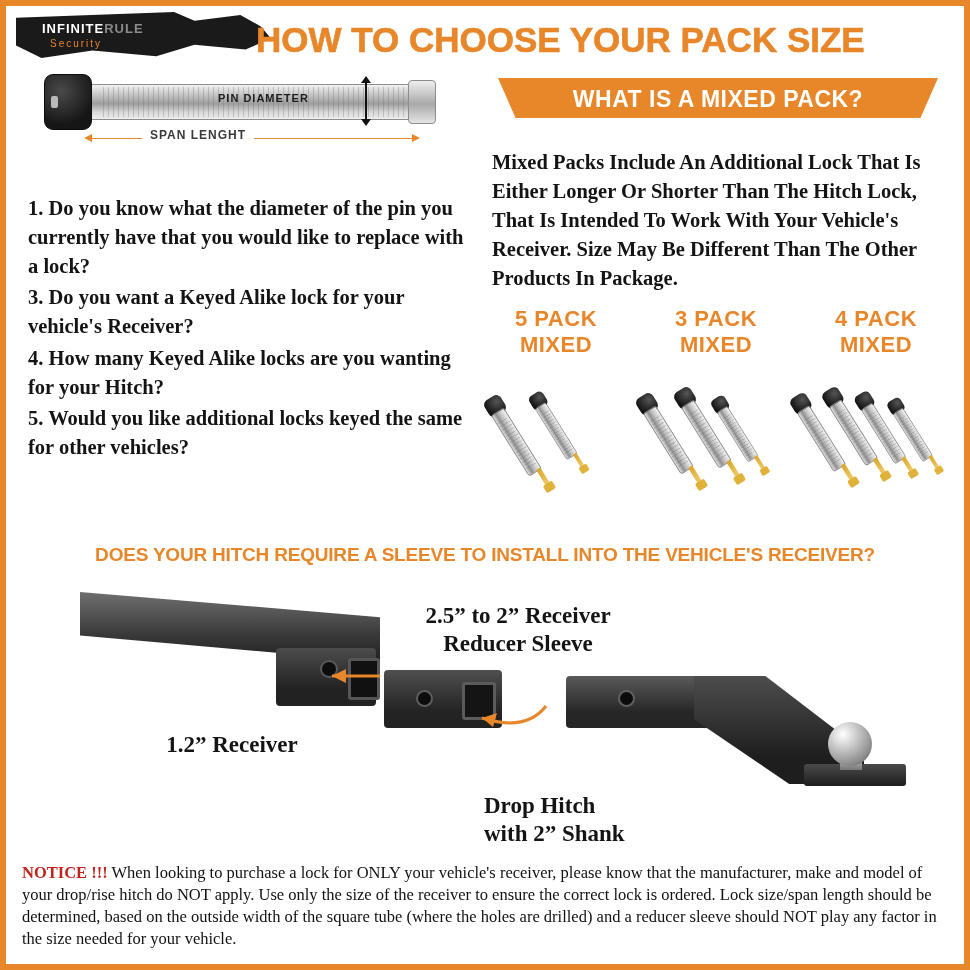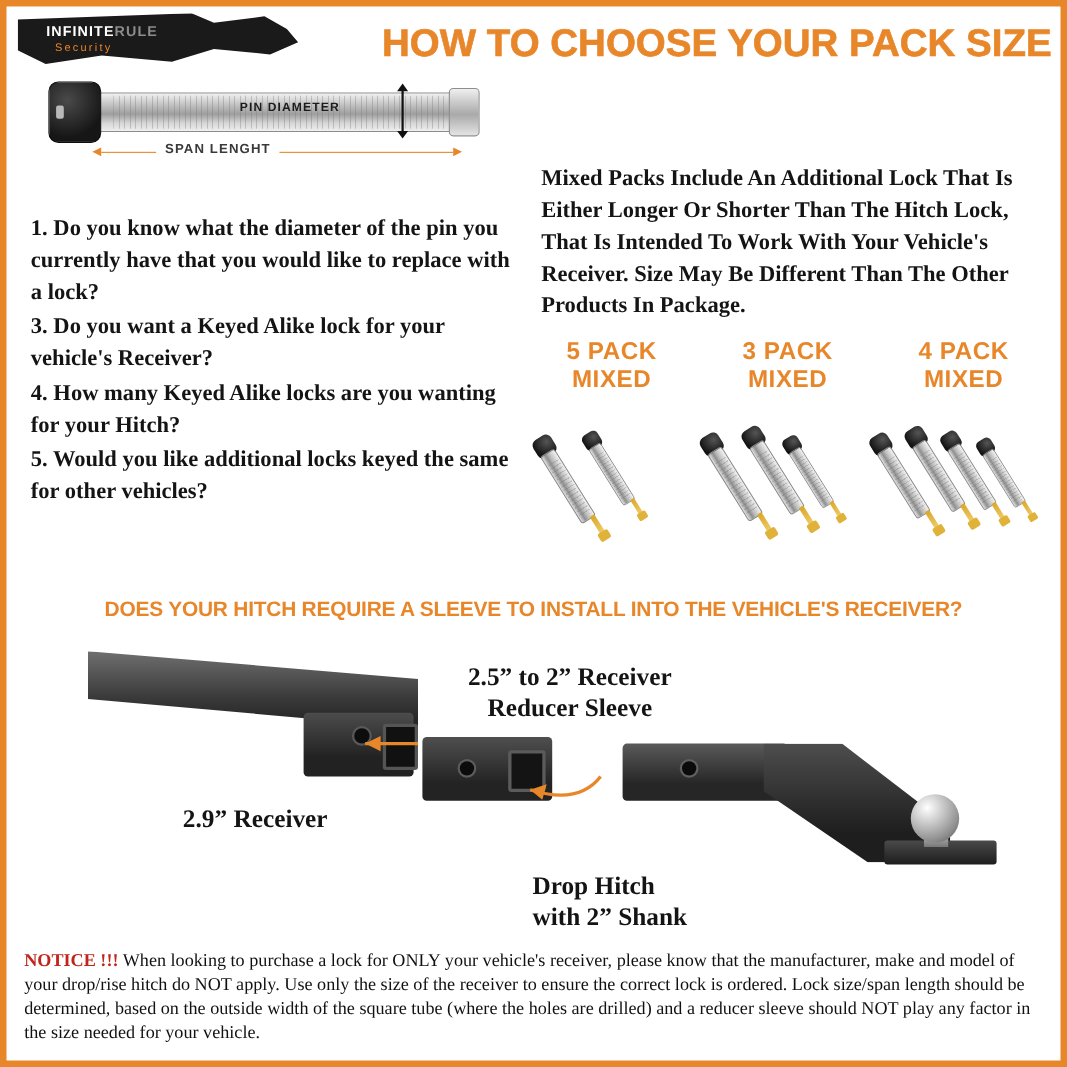--- a/index.html
+++ b/index.html
@@ -59,21 +59,21 @@
     font-family: "Liberation Sans", sans-serif;
     font-size: 10px;
     letter-spacing: 2px;
   }
 
   .main-title {
     position: absolute;
     left: 250px;
     top: 14px;
     width: 700px;
-    text-align: right;
+    text-align: left;
     color: #e8862a;
     font-family: "Liberation Sans", sans-serif;
     font-weight: bold;
     font-size: 35px;
     letter-spacing: 0px;
     text-transform: uppercase;
     -webkit-text-stroke: 0.6px #e8862a;
   }
 
   
@@ -519,20 +519,24 @@
       <div class="span-label">SPAN LENGHT</div>
     </div>
 
     <div class="questions">
       <p>1. Do you know what the diameter of the pin you currently have that you would like to replace with a lock?</p>
       <p>3. Do you want a Keyed Alike lock for your vehicle's Receiver?</p>
       <p>4. How many Keyed Alike locks are you wanting for your Hitch?</p>
       <p>5. Would you like additional locks keyed the same for other vehicles?</p>
     </div>
 
+    <div class="mixed-banner">
+      <div class="bg"></div>
+      <div class="txt">WHAT IS A MIXED PACK?</div>
+    </div>
 
     <div class="mixed-para">Mixed Packs Include An Additional Lock That Is Either Longer Or Shorter Than The Hitch Lock, That Is Intended To Work With Your Vehicle's Receiver. Size May Be Different Than The Other Products In Package.</div>
 
     <div class="pack-cols">
 
       <div class="pack-col c1">
         <div class="pack-title">
           <div>5 PACK</div>
           <div>MIXED</div>
         </div>
@@ -605,21 +609,21 @@
     </div>
 
     <div class="sleeve-title">DOES YOUR HITCH REQUIRE  A SLEEVE TO INSTALL INTO THE VEHICLE'S RECEIVER?</div>
 
     <div class="receiver-img">
       <div class="rcv-beam"></div>
       <div class="rcv-box"></div>
       <div class="rcv-hole"></div>
       <div class="rcv-open"></div>
     </div>
-    <div class="rcv-caption">2.9” Receiver</div>
+    <div class="rcv-caption">1.2” Receiver</div>
 
     <div class="sleeve-caption">
       <div>2.5” to 2” Receiver</div>
       <div>Reducer Sleeve</div>
     </div>
     <div class="sleeve-img">
       <div class="sleeve-body"></div>
       <div class="sleeve-hole"></div>
       <div class="sleeve-open"></div>
     </div>

